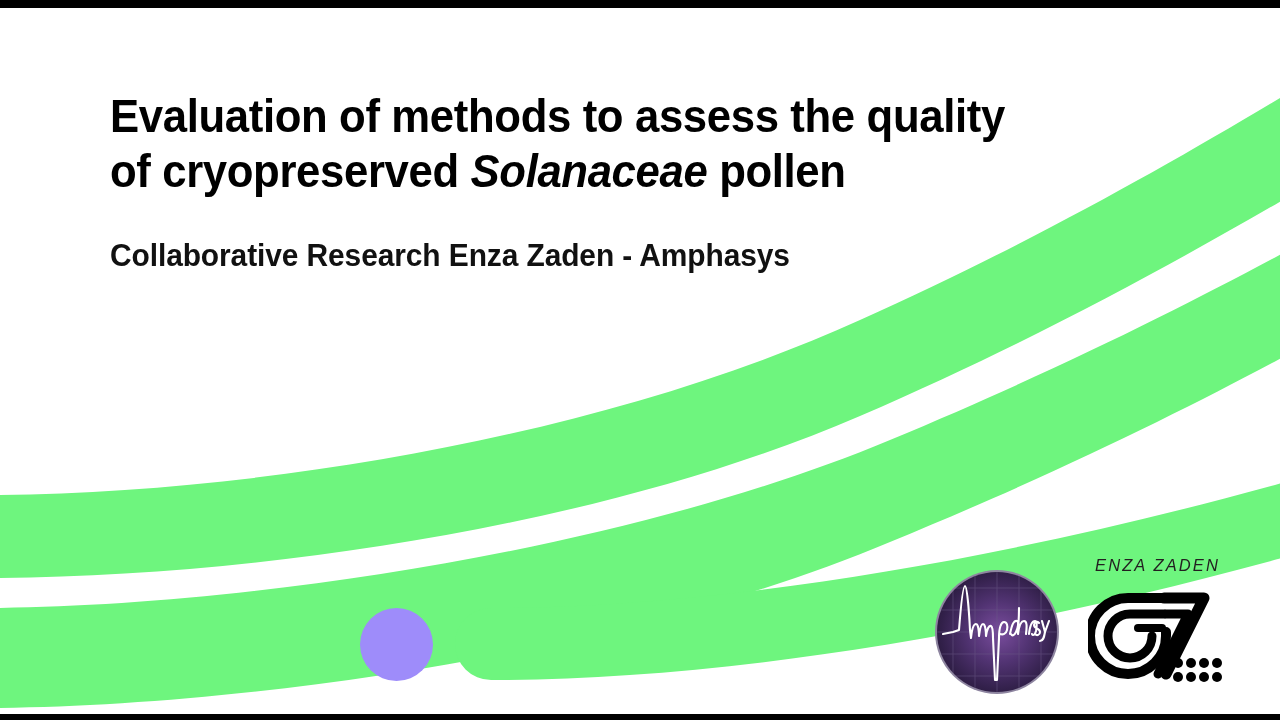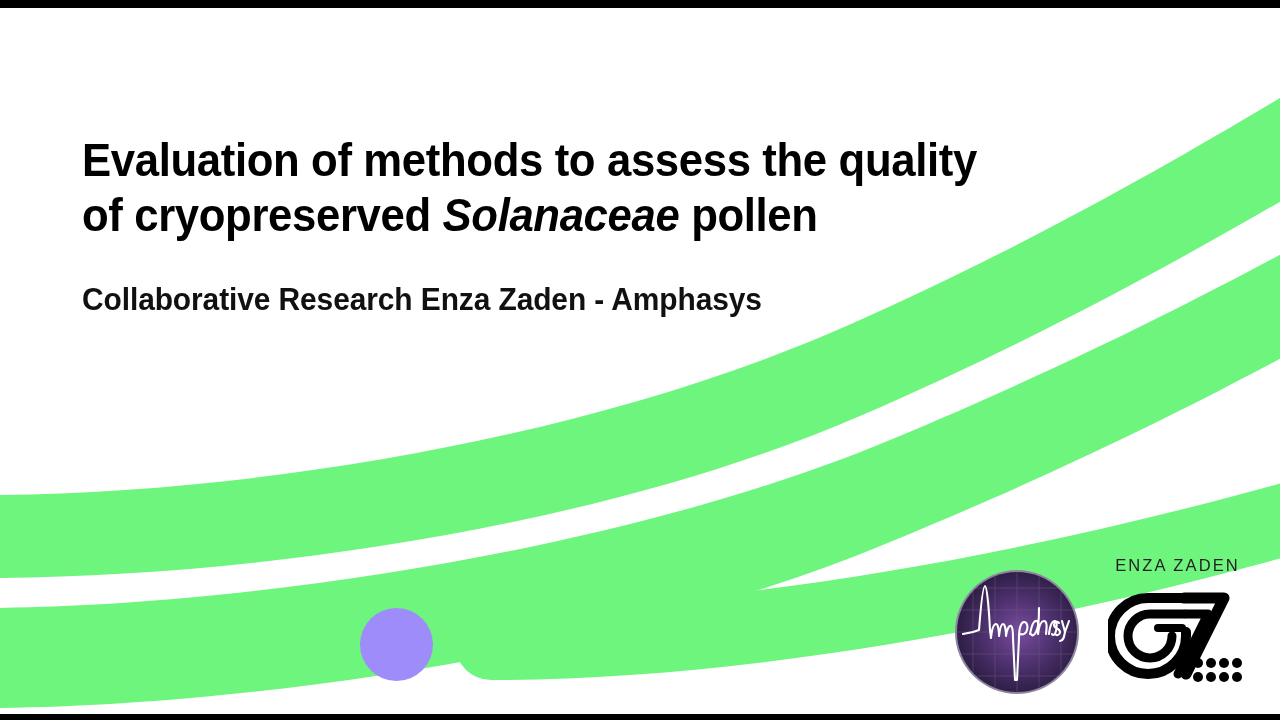--- a/index.html
+++ b/index.html
@@ -65,25 +65,24 @@
     width: 73px;
     height: 73px;
     border-radius: 50%;
     background: #9e8cfa;
     z-index: 2;
   }
 
   
   .text-block {
     position: absolute;
-    left: 82px;
+    left: 110px;
     top: 80px;
     width: 1090px;
     z-index: 5;
-    margin-top: 44px;
   }
   .slide-title {
     margin: 0;
     font-family: "Liberation Sans", sans-serif;
     font-weight: 700;
     font-size: 47px;
     line-height: 1.18;
     letter-spacing: -0.4px;
     color: #000000;
     max-width: 1085px;
@@ -115,25 +114,26 @@
     font-size: 30px;
     line-height: 1.78;
     color: #151515;
     transform: scaleX(0.95);
     transform-origin: left top;
   }
 
   
   .logo-row {
     position: absolute;
-    left: 945px;
+    left: 925px;
     top: 542px;
     width: 320px;
     height: 150px;
     z-index: 10;
+    font-style: italic;
   }
   .amphasys-logo {
     position: absolute;
     left: 8px;
     top: 18px;
     width: 128px;
     height: 128px;
   }
   .enza-logo {
     position: absolute;

